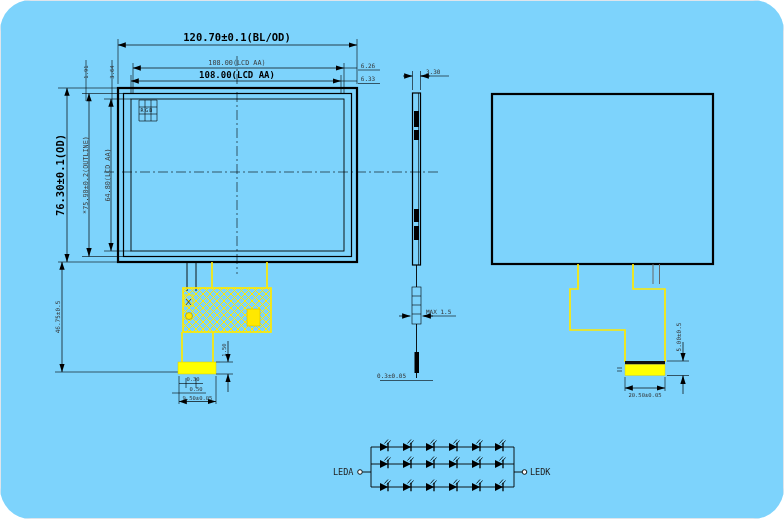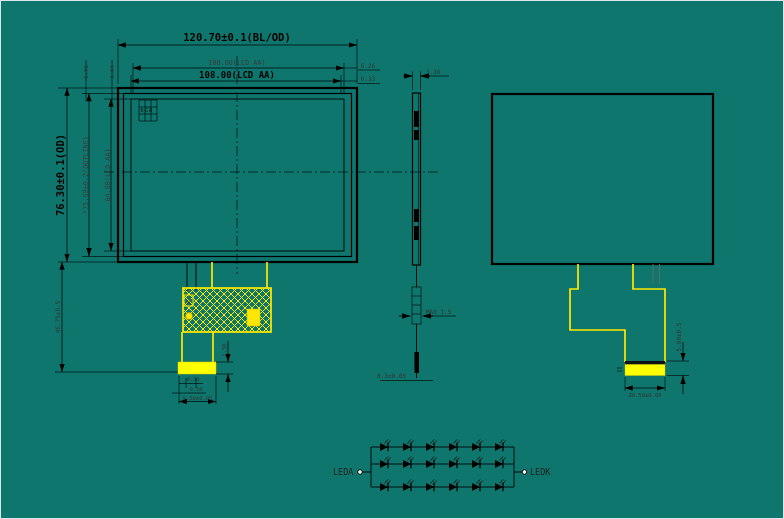--- a/index.html
+++ b/index.html
@@ -1,17 +1,17 @@
 <!DOCTYPE html>
 <html><head>
 <meta charset="utf-8">
 <style>
   html,body{margin:0;padding:0;background:#fff;}
-  .stage{position:relative;width:784px;height:519px;background:#0f766e;overflow:hidden;
-         font-family:"DejaVu Sans Mono",monospace;}
+  .stage{position:relative;width:784px;height:519px;background:#7dd3fc;overflow:hidden;
+         font-family:"DejaVu Sans Mono",monospace;border-radius:31px;}
   svg{display:block}
   
   .thick{stroke:#000;stroke-width:2.2;fill:none}
   .med{stroke:#000;stroke-width:1.2;fill:none}
   .med2{stroke:#000;stroke-width:0.9;fill:none}
   .thin{stroke:#000;stroke-width:0.6;fill:none}
   .dim{stroke:#000;stroke-width:0.7;fill:none}
   .cl{stroke:#000;stroke-width:0.6;stroke-dasharray:10 3 2 3;fill:none}
   .grey{stroke:#666;stroke-width:1;fill:none}
   .yline{stroke:#ffe900;stroke-width:1.7;fill:none}

